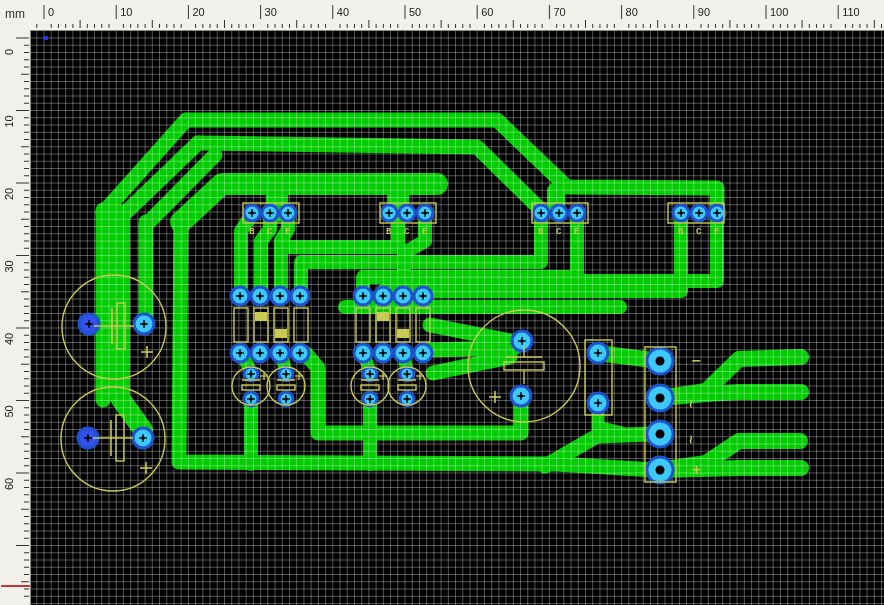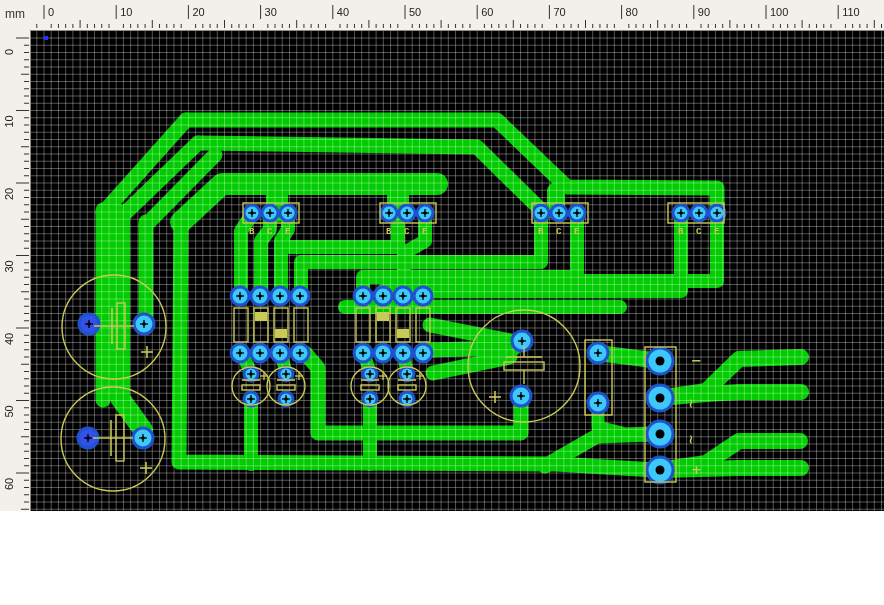--- a/index.html
+++ b/index.html
@@ -1,16 +1,16 @@
 <!DOCTYPE html>
 <html><head>
 <meta charset="utf-8">
 <style>
   html,body{margin:0;padding:0;background:#ffffff;}
-  #app{position:relative;width:884px;height:511px;overflow:hidden;
+  #app{position:relative;width:884px;height:605px;overflow:hidden;
        font-family:"Liberation Sans", sans-serif;background:#000;}
   #board{position:absolute;left:0;top:0;display:block;}
   #unit-label{position:absolute;left:5px;top:7px;font-size:12px;color:#333;
        font-family:"Liberation Sans", sans-serif;z-index:5;}
 </style>
 </head>
 <body>
 
 <div id="app">
   <span id="unit-label">mm</span>

